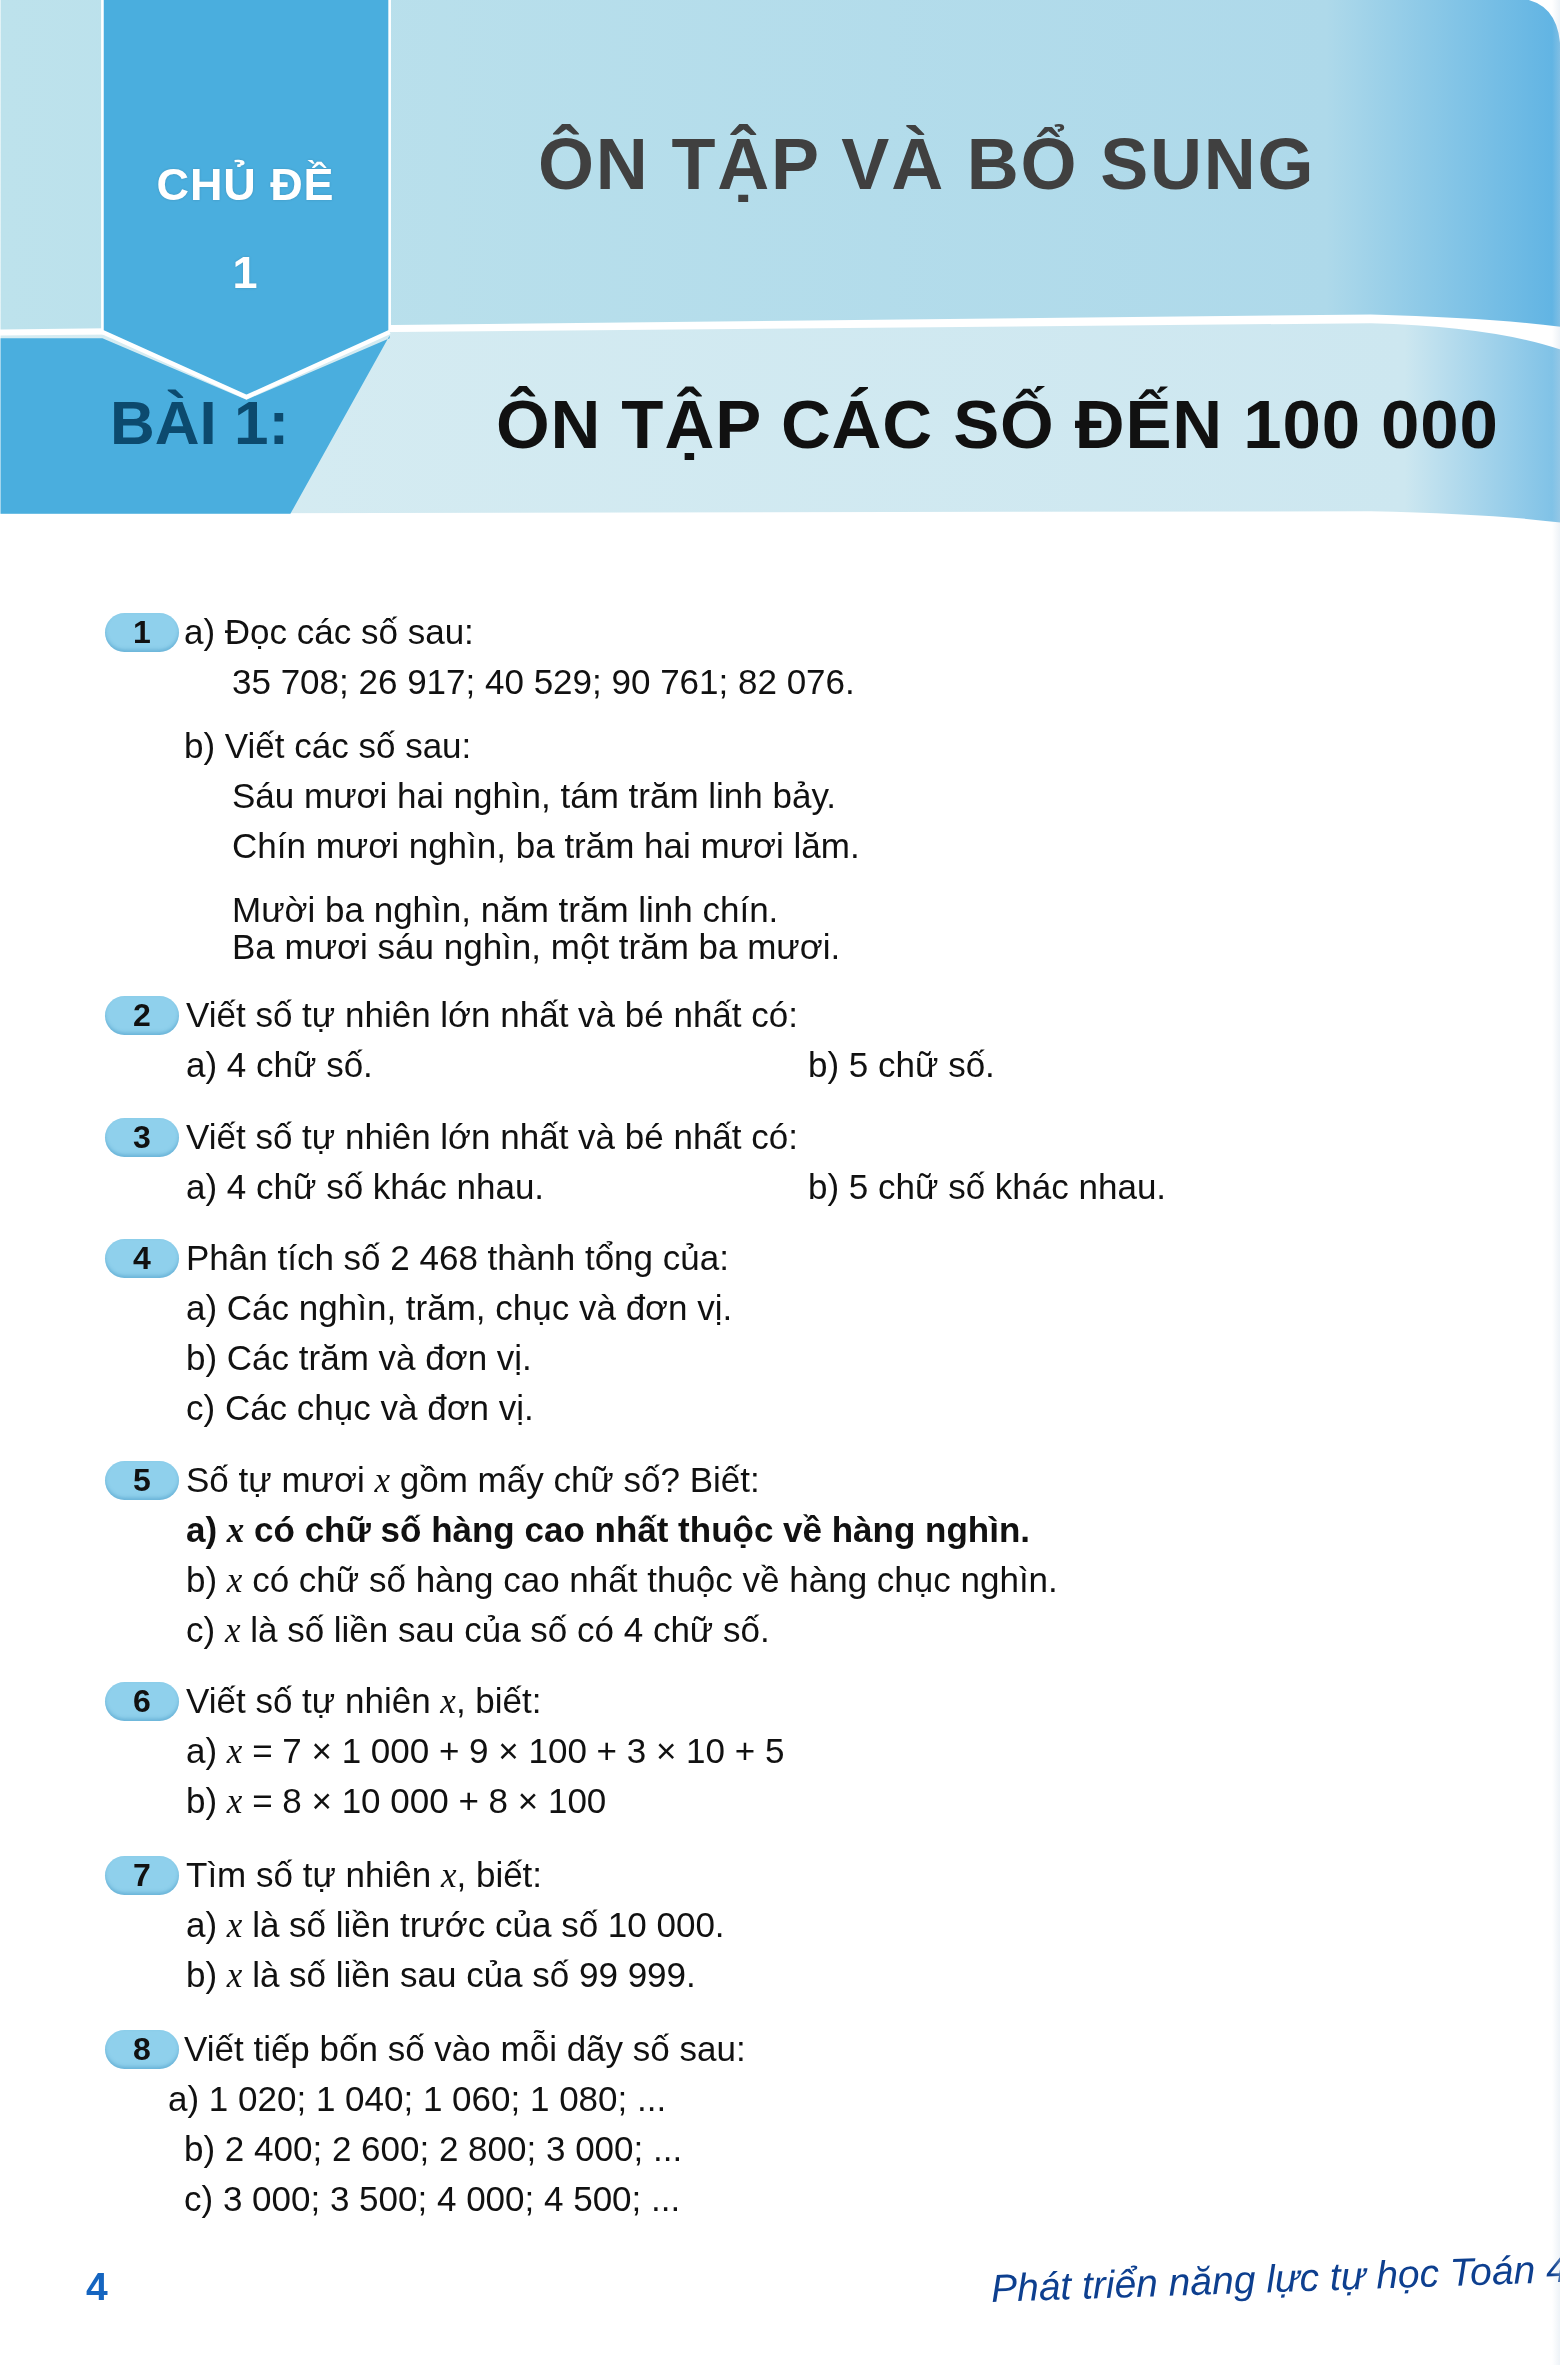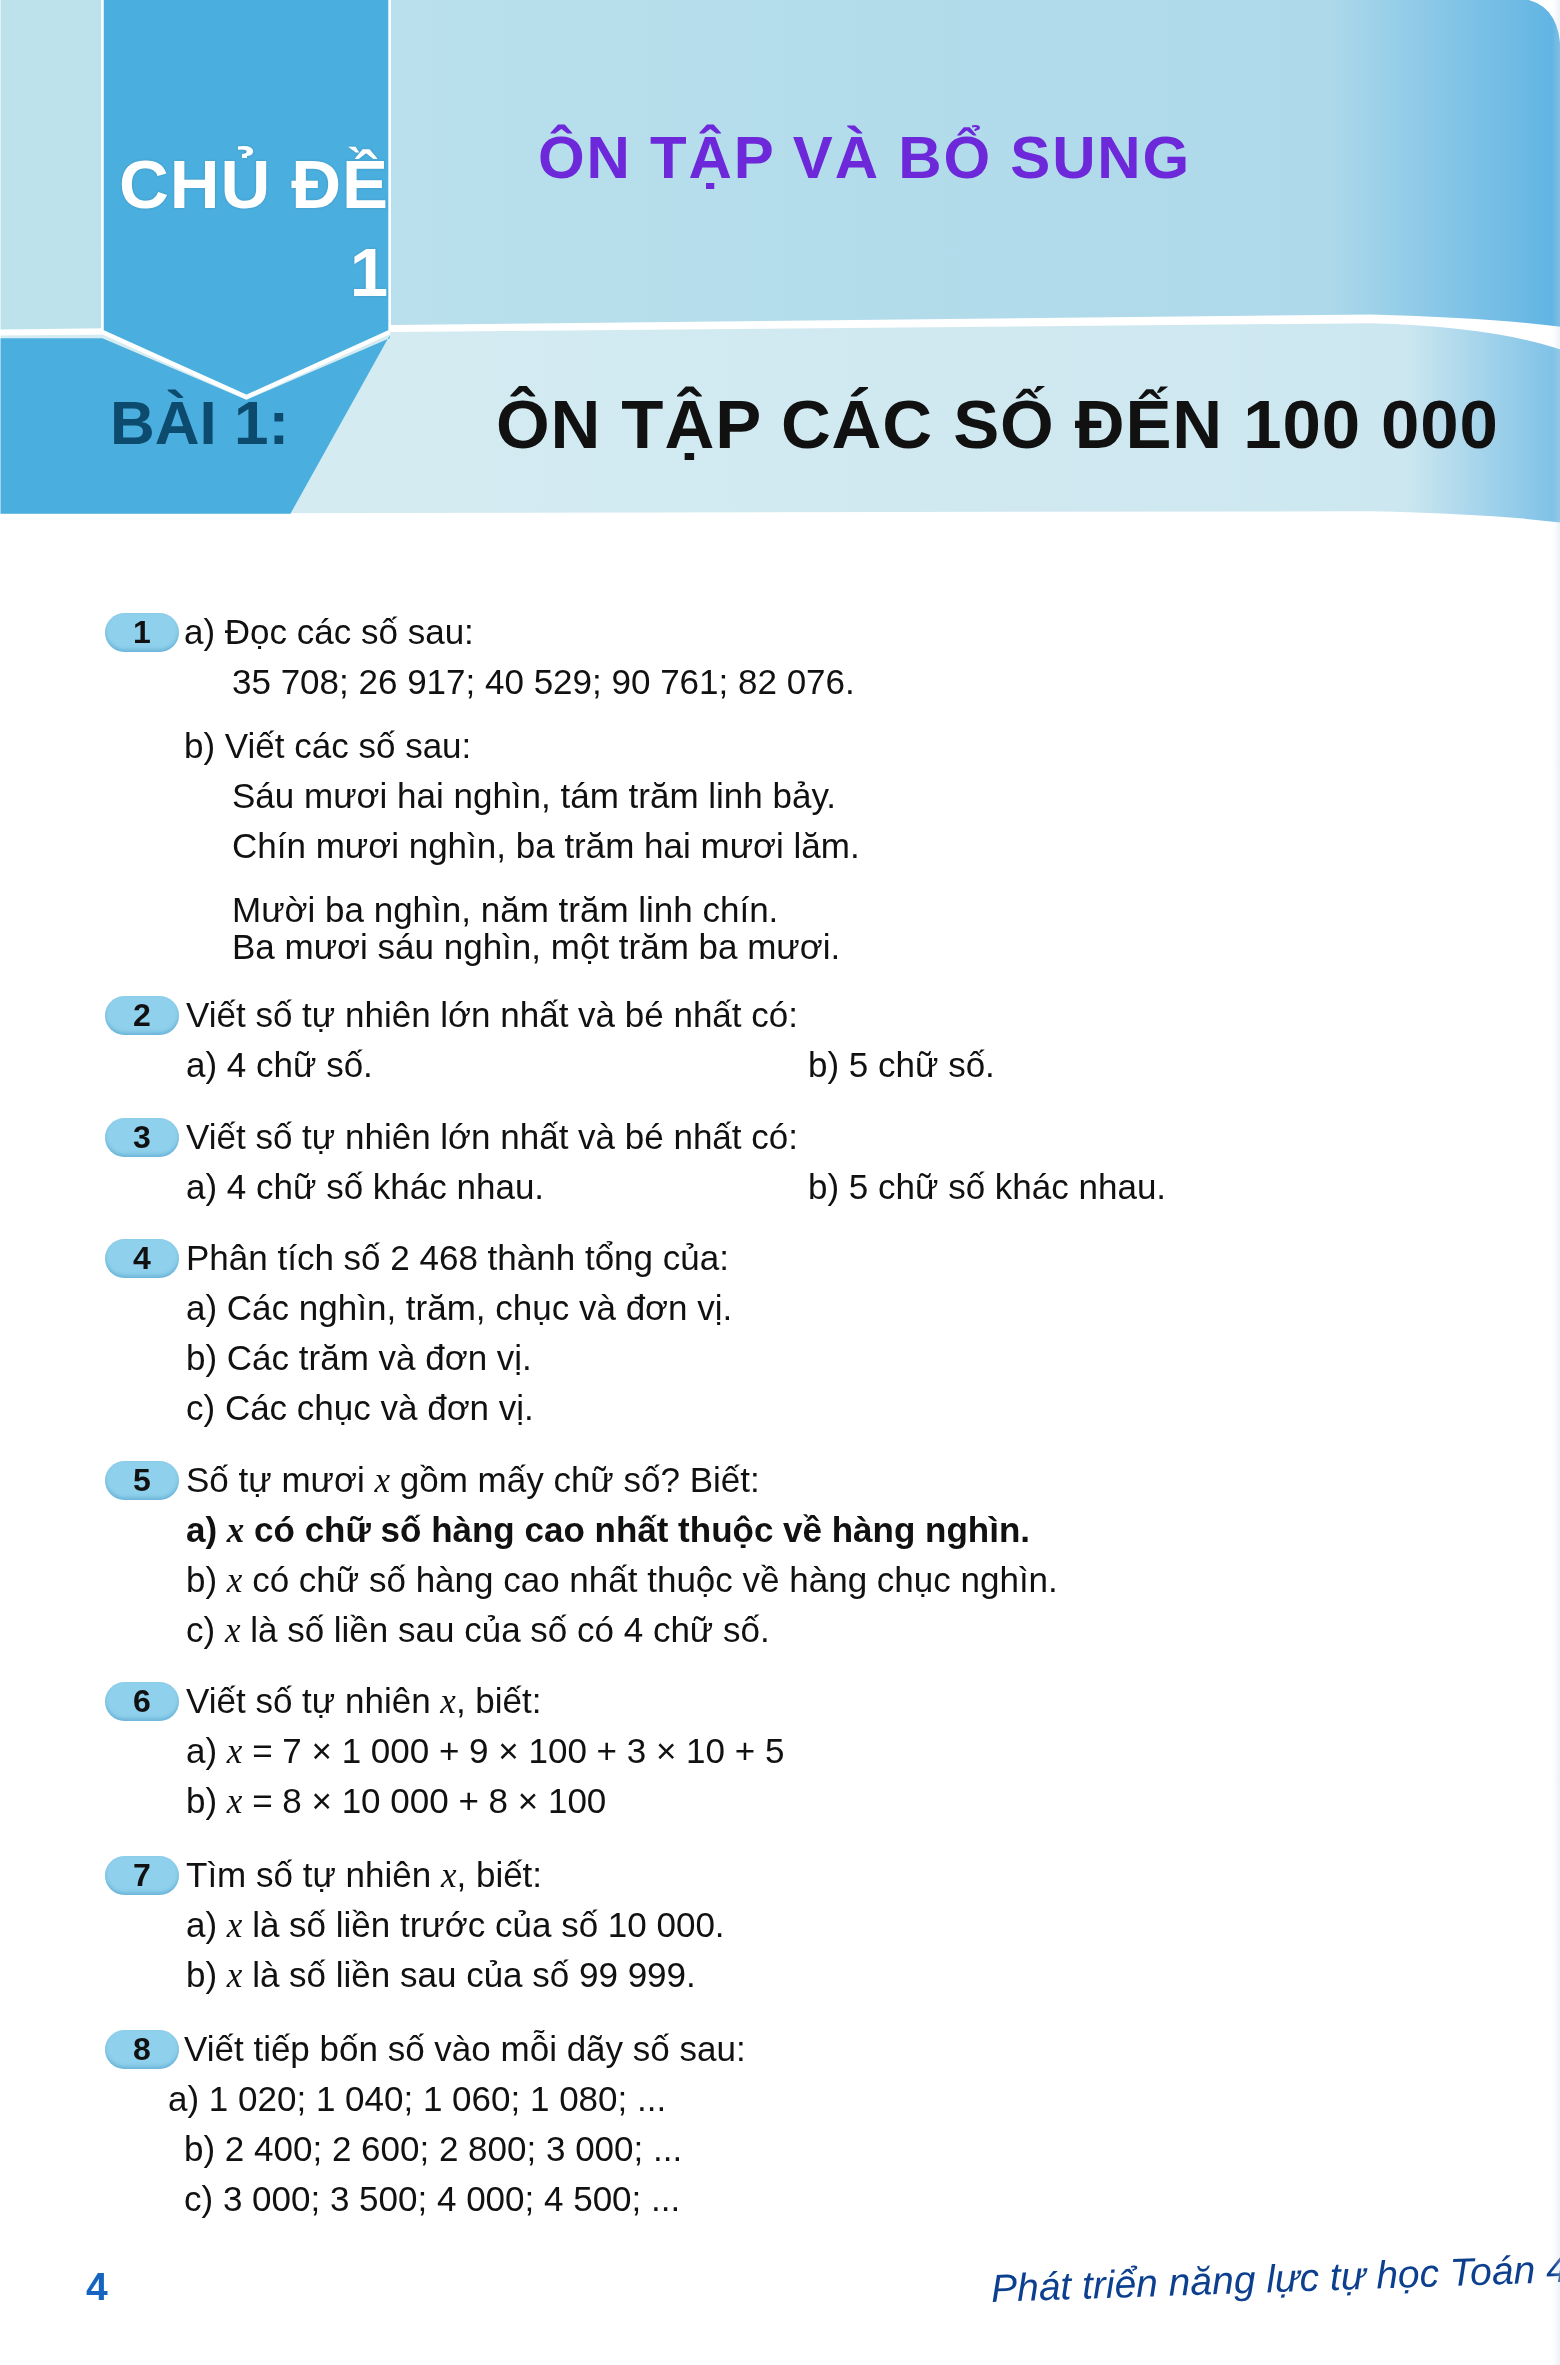--- a/index.html
+++ b/index.html
@@ -6,27 +6,27 @@
   body {
     width: 1561px; height: 2366px; position: relative; overflow: hidden;
     background: #ffffff;
     font-family: "Liberation Sans", sans-serif;
     color: #111111;
   }
   .header { position: absolute; left: 0; top: 0; width: 1561px; height: 527px; }
   .header svg { position: absolute; left: 0; top: 0; }
   .chapter-label {
     position: absolute; left: 102px; top: 141px; width: 287px;
-    text-align: right; color: #ffffff; font-weight: bold; font-size: 69px;
+    text-align: center; color: #ffffff; font-weight: bold; font-size: 45px;
     line-height: 88px; letter-spacing: 0.9px;
     text-shadow: 0 0 2.6px rgba(0,0,0,0.15);
   }
   .chapter-title {
-    position: absolute; left: 538px; top: 123px; font-size: 60px; font-weight: bold;
-    color: #6d28d9; letter-spacing: 1.8px; white-space: nowrap;
+    position: absolute; left: 538px; top: 123px; font-size: 72px; font-weight: bold;
+    color: #404040; letter-spacing: 1.8px; white-space: nowrap;
   }
   .lesson-label {
     position: absolute; left: 110px; top: 387px; color: #0c4a6e; font-weight: bold;
     font-size: 62px; white-space: nowrap;
   }
   .lesson-title {
     position: absolute; left: 496px; top: 385px; font-size: 69px; font-weight: bold;
     color: #111; white-space: nowrap; letter-spacing: 0.9px;
   }
   .content { position: absolute; left: 0; top: 0; width: 1561px; }

